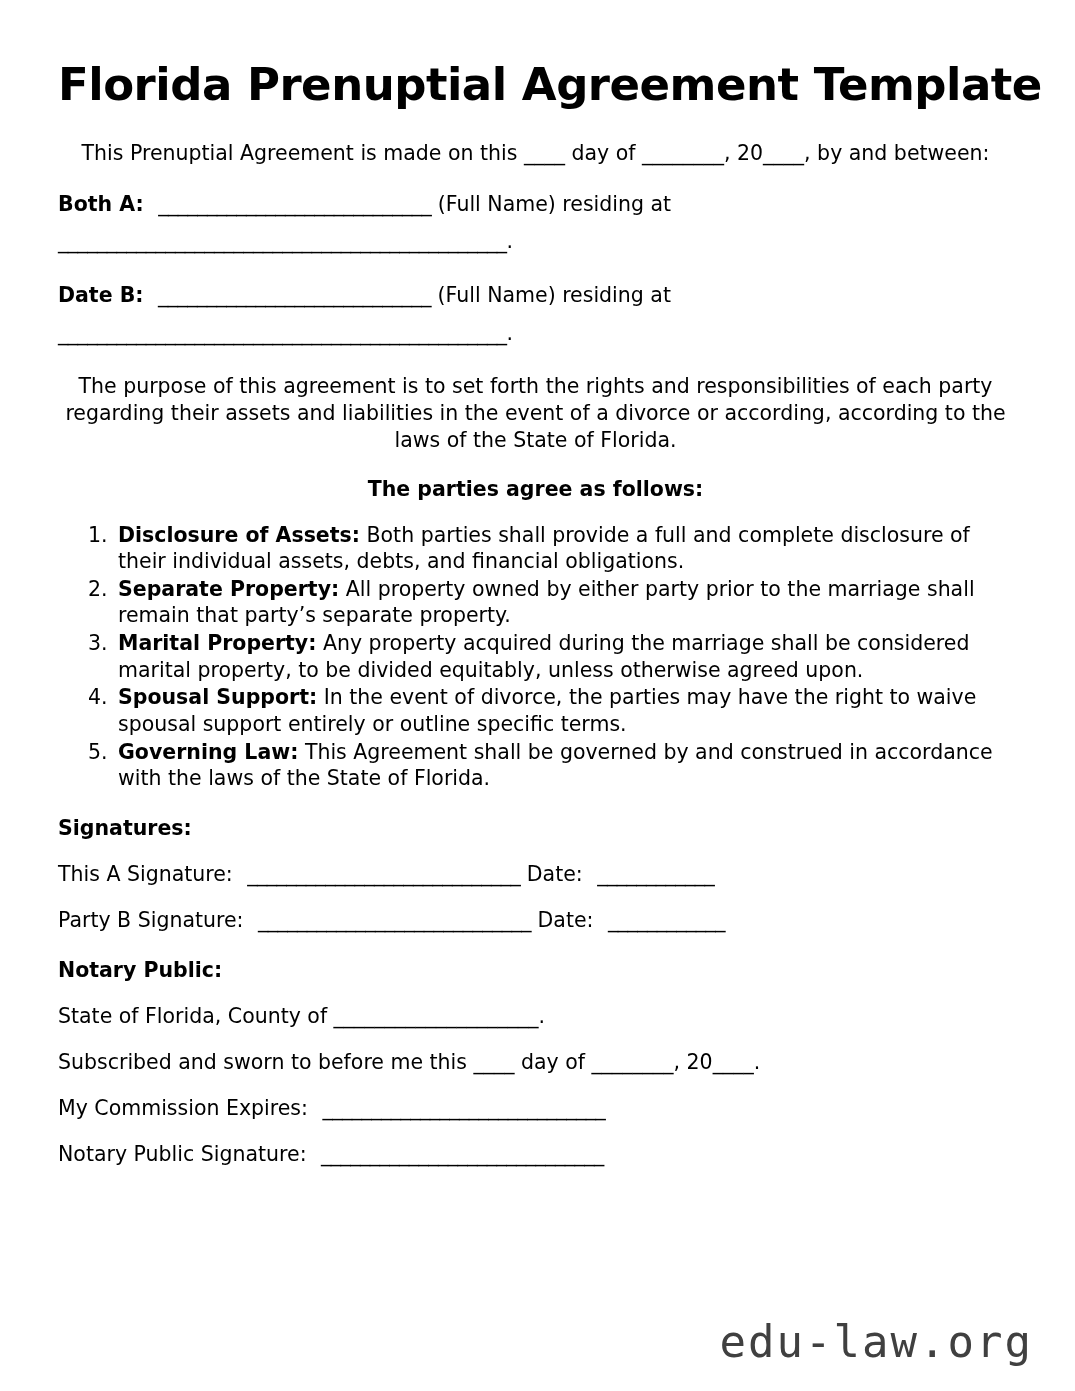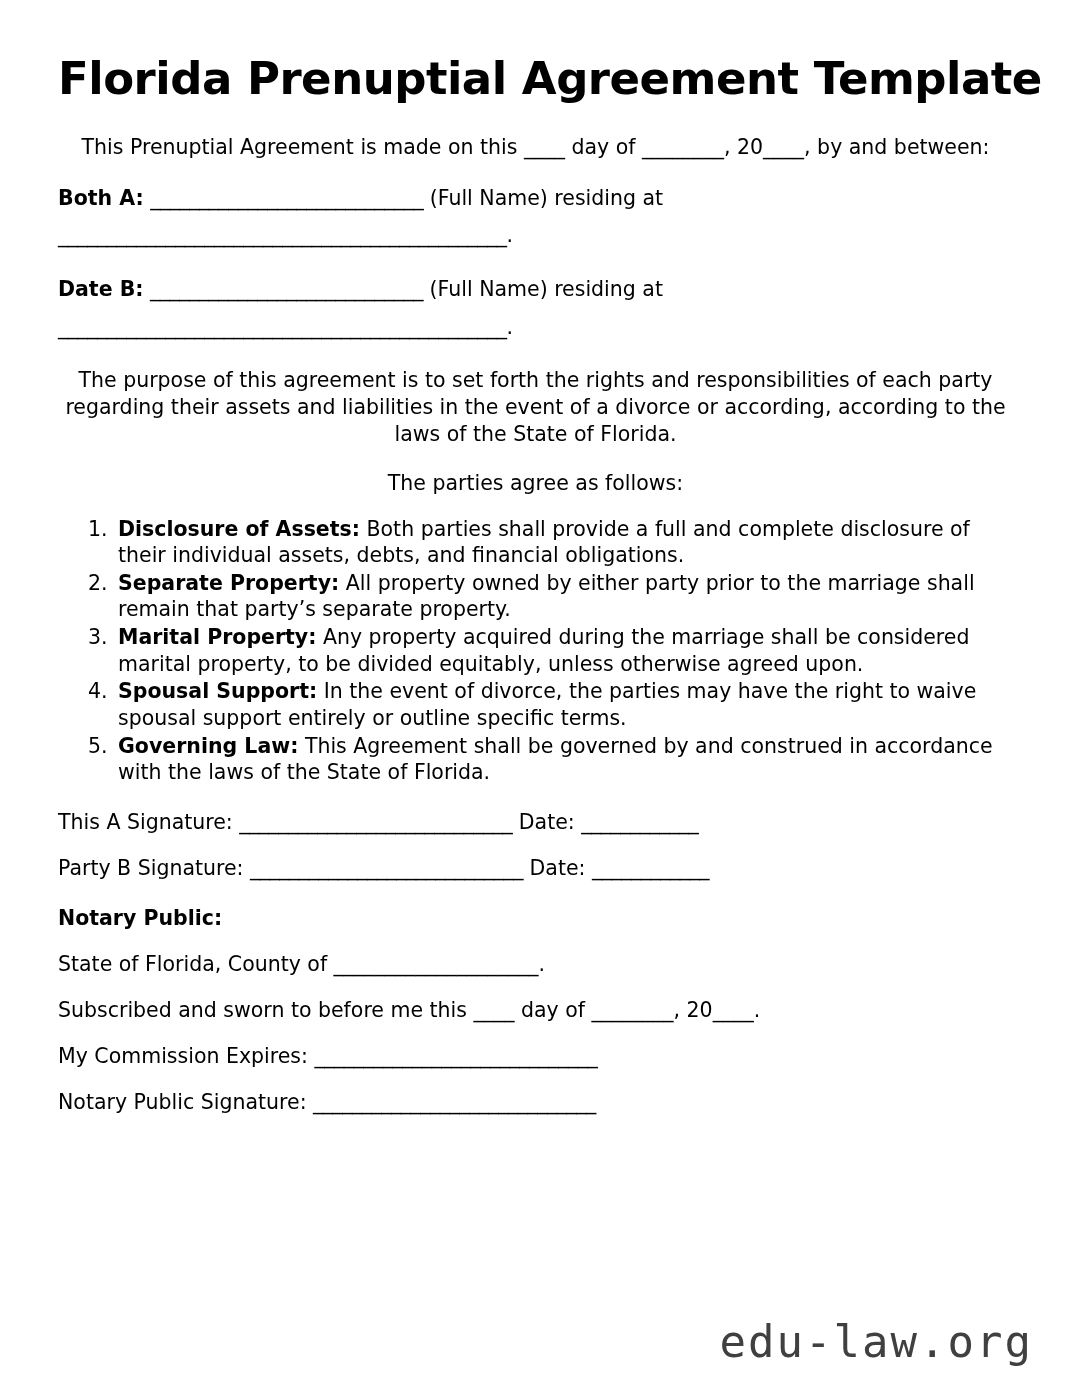--- a/index.html
+++ b/index.html
@@ -19,51 +19,51 @@
   .page {
     position: absolute;
     left: 0; top: 0;
     width: 1075px;
     height: 1391px;
     background: #ffffff;
   }
   .content {
     position: absolute;
     left: 58px;
-    top: 54px;
+    top: 60px;
     width: 955px;
   }
 
   h1.doc-title {
     font-size: 45px;
     font-weight: bold;
     line-height: 1.12;
     letter-spacing: -0.5px;
     margin: 0 0 30px 0;
     color: #000;
     white-space: nowrap;
   }
 
   p.para {
     font-size: 20.5px;
     line-height: 1.33;
     margin: 0 0 22px 0;
     color: #000;
     text-align: center;
   }
-  p.tight { margin-bottom: 18px; }
+  p.tight { margin-bottom: 18px; font-weight: bold; }
 
   .party-line {
     font-size: 20.5px;
     line-height: 1.45;
     margin: 0 0 8px 0;
   }
   .party-label { font-weight: bold; }
 
-  .blank { letter-spacing: -0.5px; }
+  .blank { letter-spacing: -0.5px; margin-left: 8px; }
   .addr-line {
     font-size: 20.5px;
     line-height: 1.45;
     margin: 0 0 24px 0;
     letter-spacing: -0.5px;
   }
 
   ol.terms {
     margin: 12px 0 24px 0;
     padding-left: 56px;
@@ -129,20 +129,21 @@
     <p class="para tight">The parties agree as follows:</p>
 
     <ol class="terms">
       <li><b>Disclosure of Assets:</b><span> Both parties shall provide a full and complete disclosure of their individual assets, debts, and financial obligations.</span></li>
       <li><b>Separate Property:</b><span> All property owned by either party prior to the marriage shall remain that party’s separate property.</span></li>
       <li><b>Marital Property:</b><span> Any property acquired during the marriage shall be considered marital property, to be divided equitably, unless otherwise agreed upon.</span></li>
       <li><b>Spousal Support:</b><span> In the event of divorce, the parties may have the right to waive spousal support entirely or outline specific terms.</span></li>
       <li><b>Governing Law:</b><span> This Agreement shall be governed by and construed in accordance with the laws of the State of Florida.</span></li>
     </ol>
 
+    <p class="section-head">Signatures:</p>
 
     <p class="sig-line">
       <span>This A Signature:</span>
       <span class="blank">____________________________</span>
       <span>Date:</span>
       <span class="blank">____________</span>
     </p>
 
     <p class="sig-line">
       <span>Party B Signature:</span>

